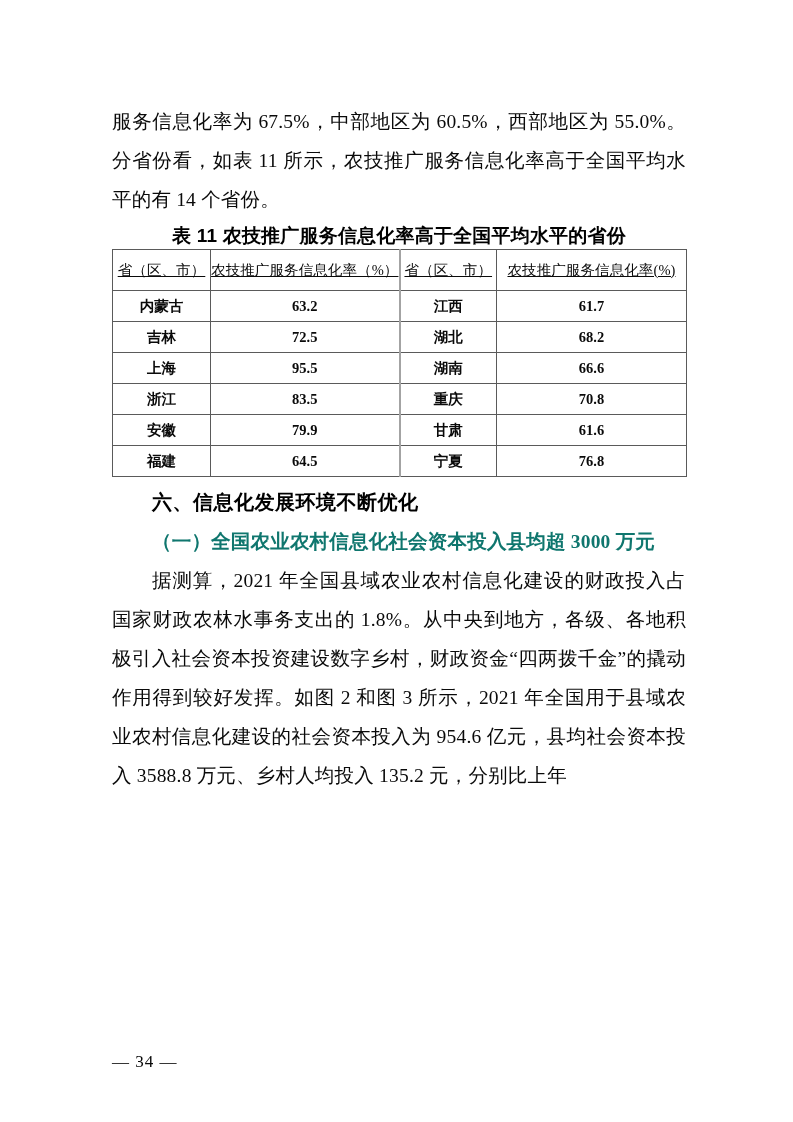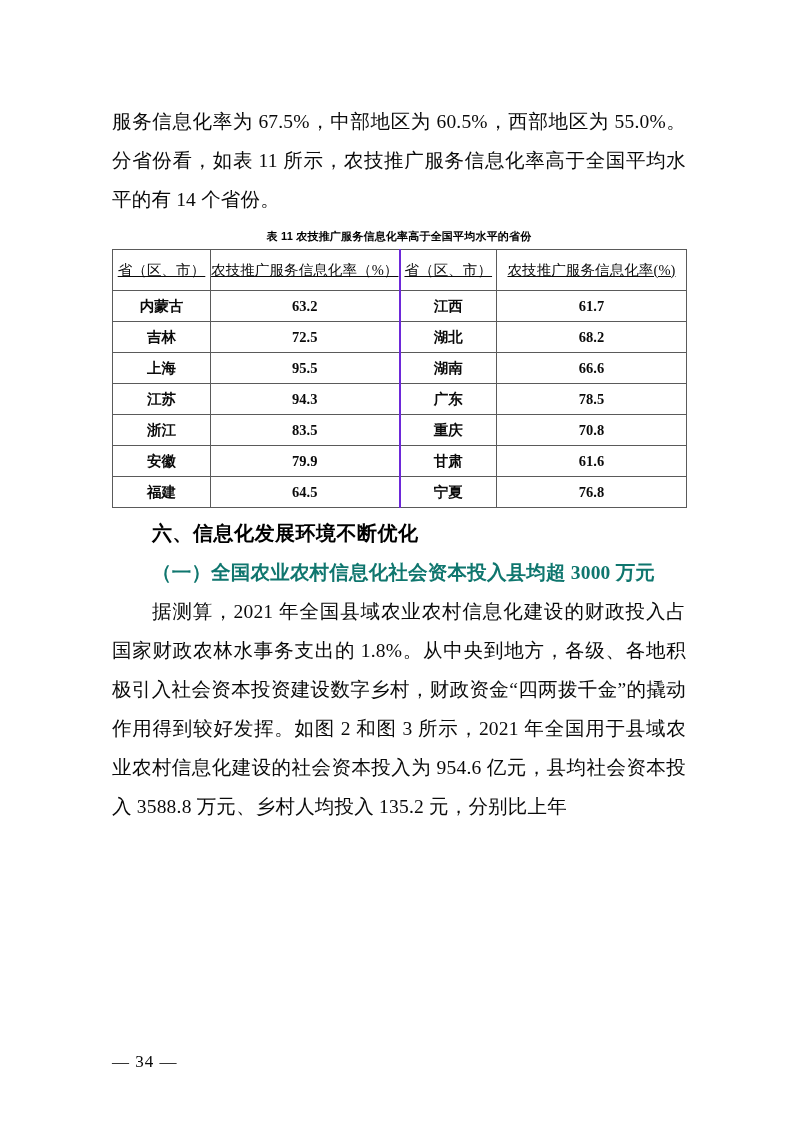--- a/index.html
+++ b/index.html
@@ -43,21 +43,21 @@
     margin: 0;
     color: #0a0a0a;
   }
   .para.indent {
     text-indent: 40px;
   }
 
   
   .table-caption {
     font-family: "Liberation Sans", "DejaVu Sans", sans-serif;
-    font-size: 11px;
+    font-size: 19px;
     font-weight: bold;
     text-align: center;
     line-height: 20px;
     margin: 0;
     padding-top: 5px;
     padding-bottom: 3px;
     letter-spacing: 0.2px;
     color: #000;
   }
 
@@ -88,21 +88,21 @@
     text-decoration: underline;
   }
   table.data tbody td {
     height: 30px;
     font-size: 14.5px;
     font-weight: bold;
   }
   
   table.data th.mid-left,
   table.data td.mid-left {
-    border-right: 2px solid #6d28d9;
+    border-right: 2px solid #a3a3a3;
   }
   .col-prov  { width: 98px; }
   .col-rate  { width: 189px; }
   .col-prov2 { width: 97px; }
   .col-rate2 { width: 190px; }
 
   
   .h-section {
     font-family: "Liberation Sans", "DejaVu Sans", sans-serif;
     font-size: 20px;
@@ -179,26 +179,20 @@
             <td>湖北</td>
             <td>68.2</td>
           </tr>
           <tr>
             <td>上海</td>
             <td class="mid-left">95.5</td>
             <td>湖南</td>
             <td>66.6</td>
           </tr>
           <tr>
-            <td>江苏</td>
-            <td class="mid-left">94.3</td>
-            <td>广东</td>
-            <td>78.5</td>
-          </tr>
-          <tr>
             <td>浙江</td>
             <td class="mid-left">83.5</td>
             <td>重庆</td>
             <td>70.8</td>
           </tr>
           <tr>
             <td>安徽</td>
             <td class="mid-left">79.9</td>
             <td>甘肃</td>
             <td>61.6</td>

